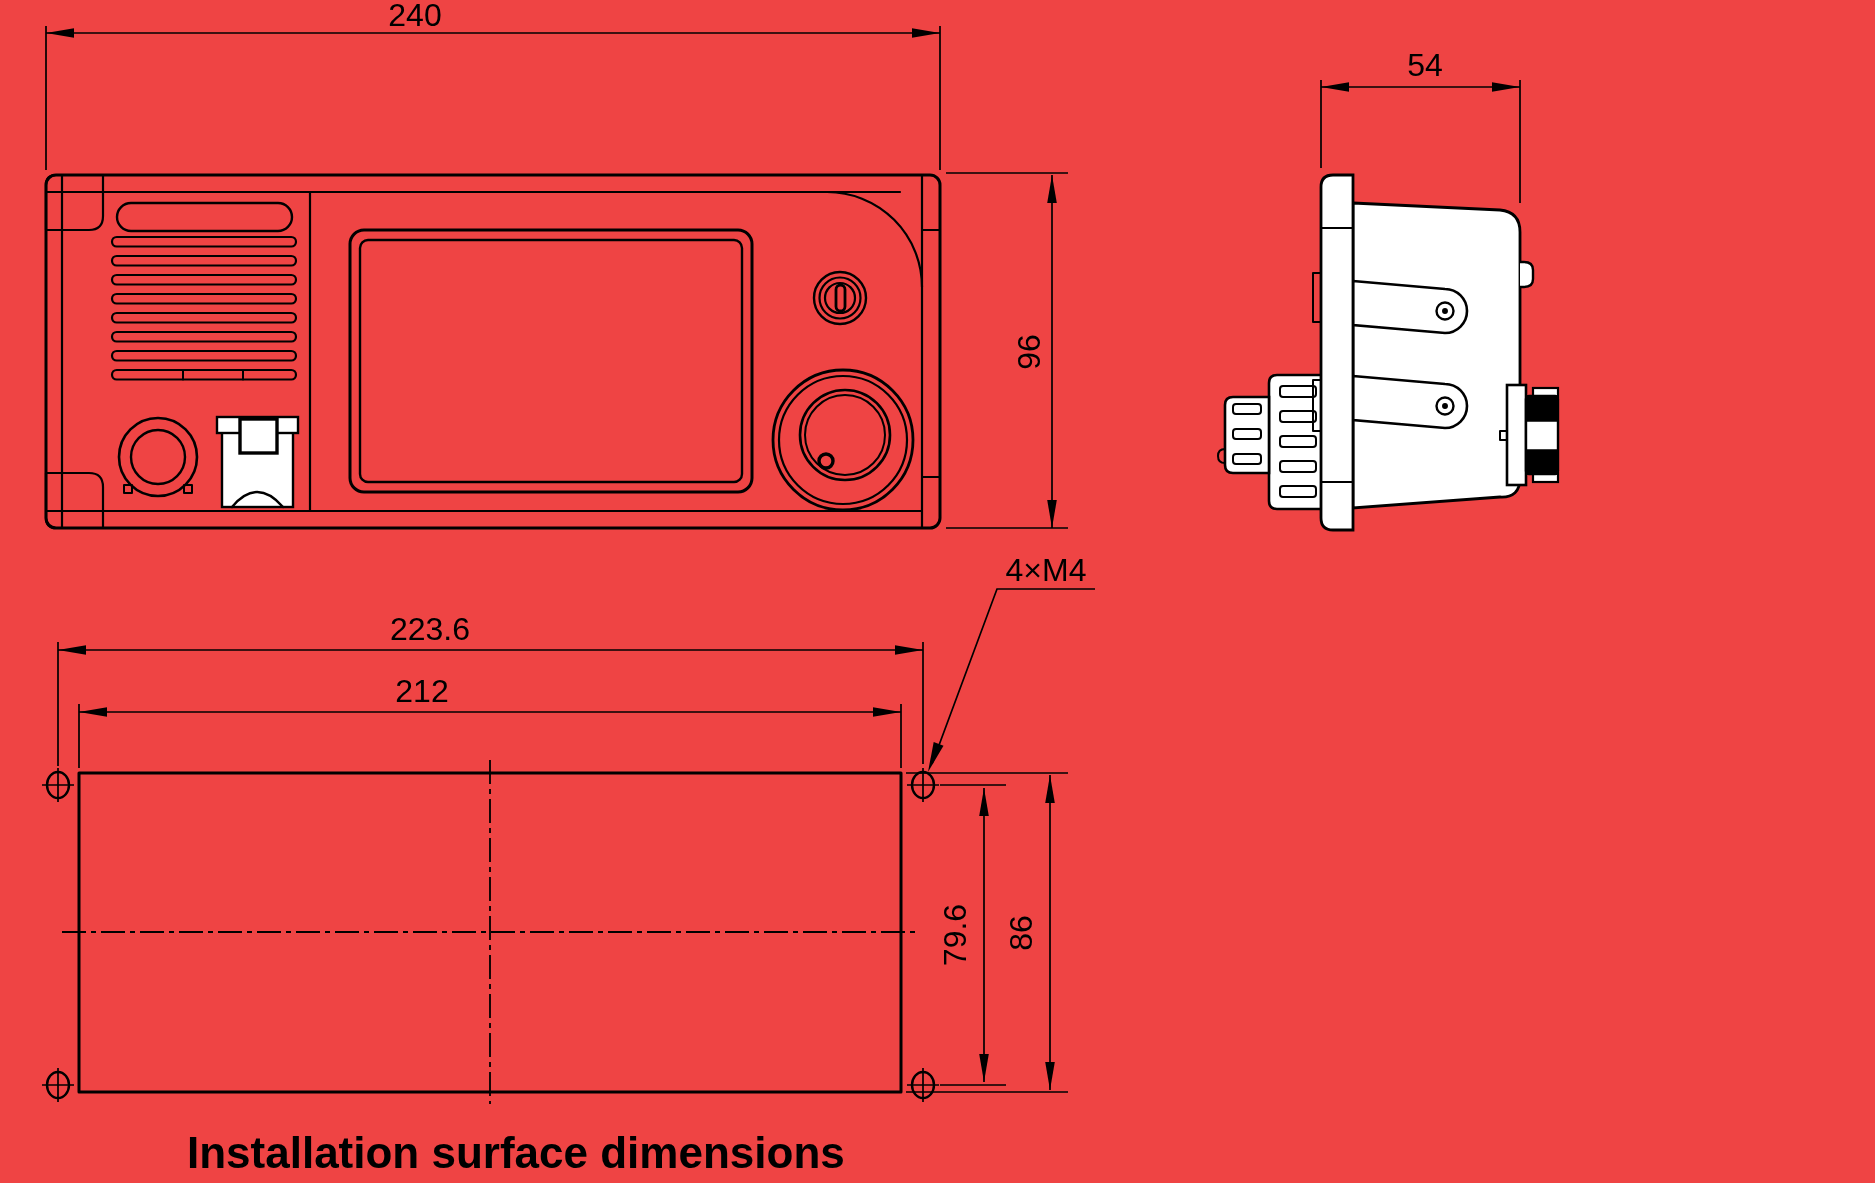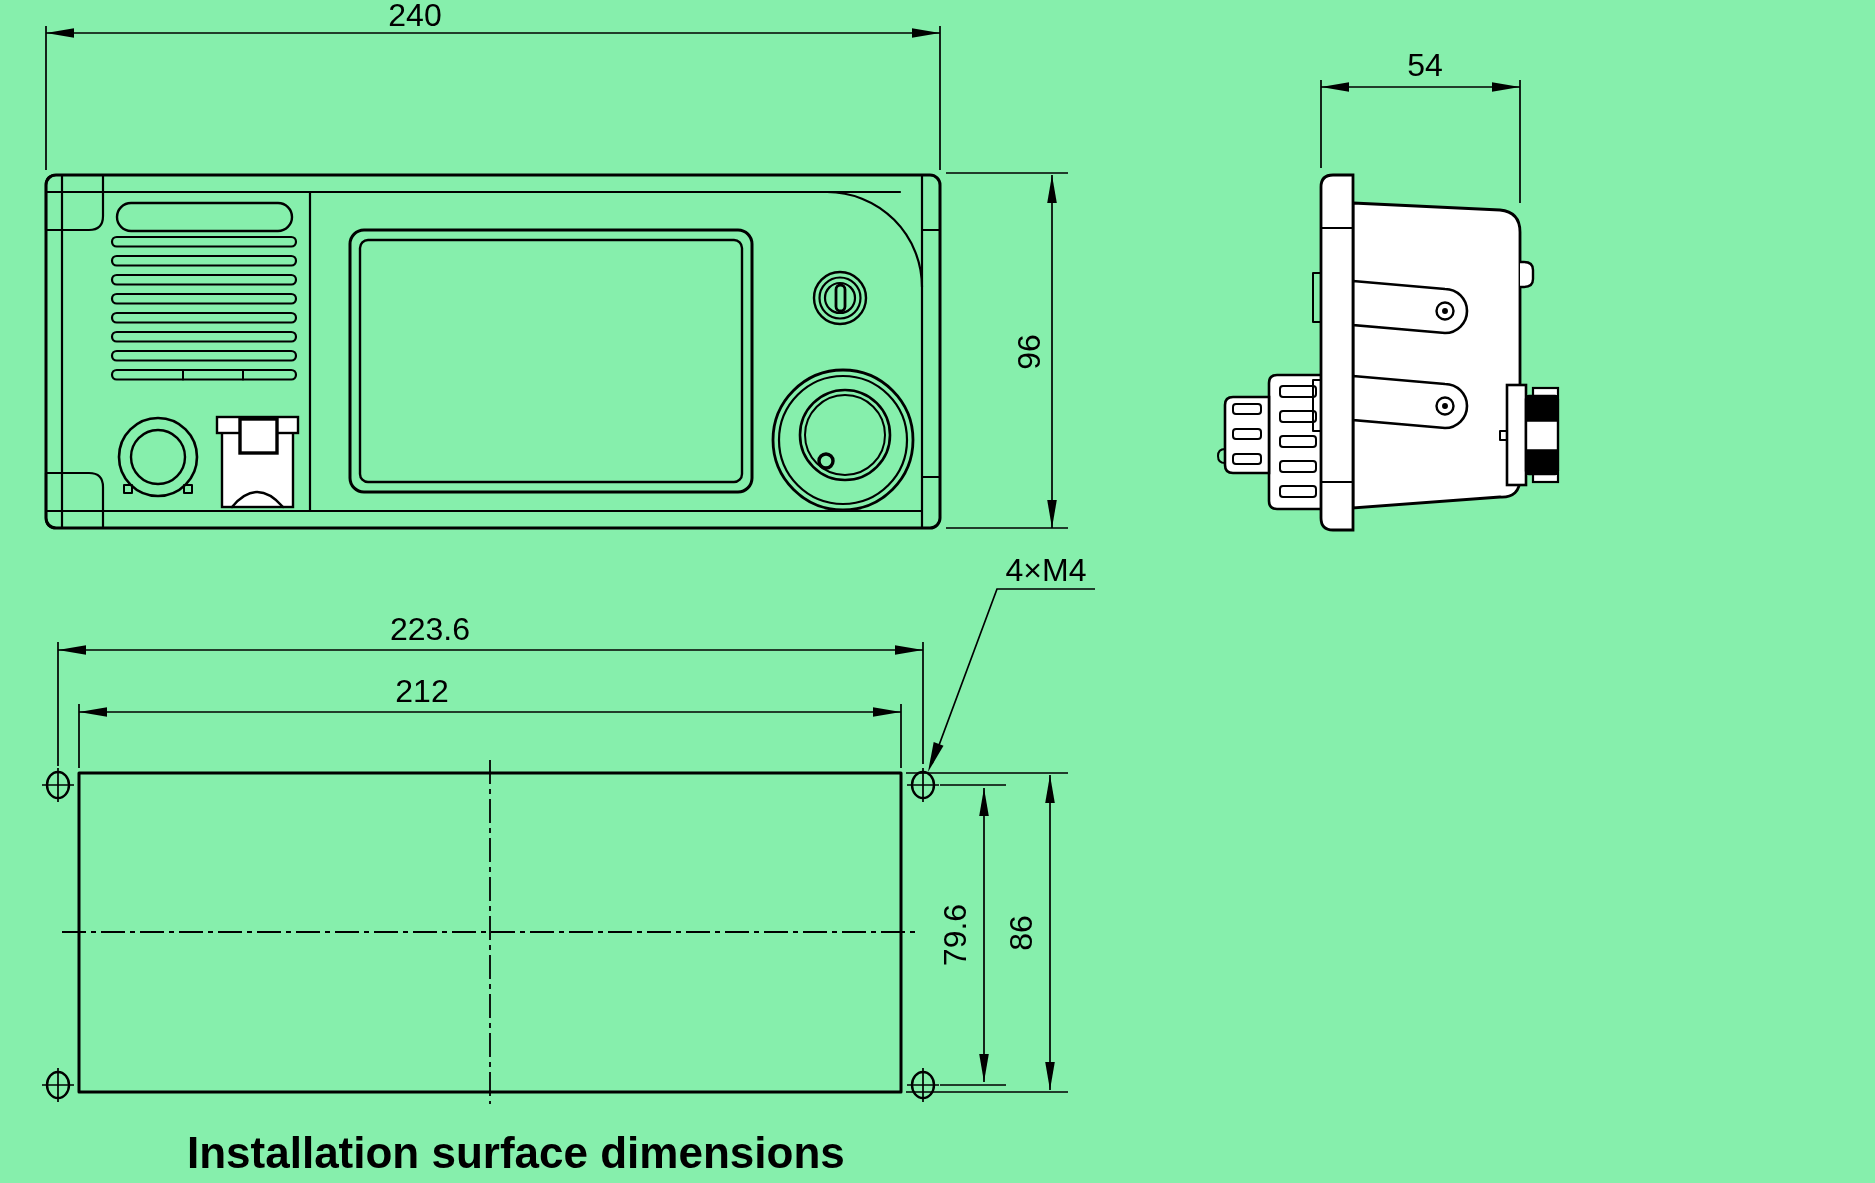--- a/index.html
+++ b/index.html
@@ -1,16 +1,16 @@
 <!DOCTYPE html>
 <html><head>
 <meta charset="utf-8">
 <style>
   html,body{margin:0;padding:0;background:#ffffff;}
-  .page{position:relative;width:1875px;height:1183px;background:#86efac;overflow:hidden;}
+  .page{position:relative;width:1875px;height:1183px;background:#ef4444;overflow:hidden;}
   svg{display:block;}
   .ln{fill:none;stroke:#000;stroke-linecap:round;stroke-linejoin:round;}
   .w3{stroke-width:3;}
   .w28{stroke-width:2.8;}
   .w26{stroke-width:2.6;}
   .w24{stroke-width:2.4;}
   .w22{stroke-width:2.2;}
   .w2{stroke-width:2;}
   .dim{fill:none;stroke:#000;stroke-width:1.7;}
   .cl{fill:none;stroke:#000;stroke-width:1.8;stroke-dasharray:24 5 5 5;}

